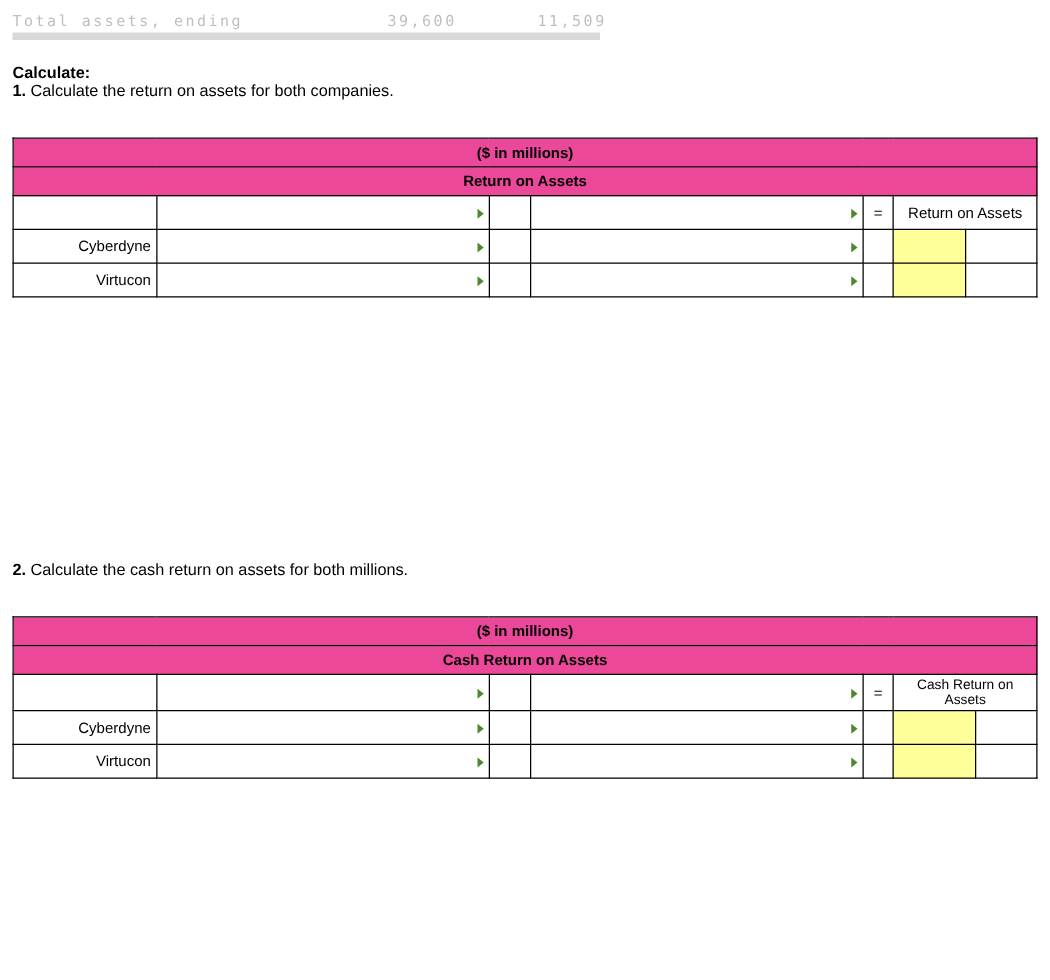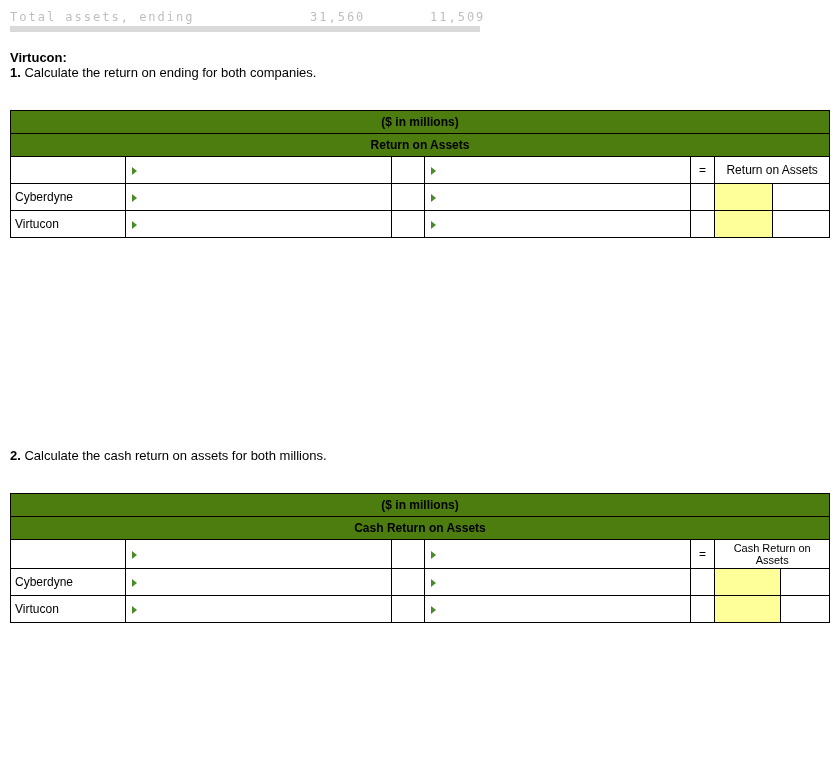--- a/index.html
+++ b/index.html
@@ -40,27 +40,27 @@
     table-layout: fixed;
   }
   table.calc td, table.calc th {
     border: 1px solid #000;
     padding: 0;
     height: 22px;
     font-size: 12px;
     vertical-align: middle;
   }
   table.calc th.bluehdr {
-    background: #4d7c0f;
+    background: #ec4899;
     text-align: center;
     font-weight: bold;
     border: 1px solid #000;
   }
   table.calc td {
-    text-align: left;
+    text-align: right;
     padding: 2px 4px;
   }
   table.calc td.center { text-align: center; }
   table.calc td.yellow { background: #ffff99; }
 
   .tri {
     display: inline-block;
     width: 0; height: 0;
     border-top: 4px solid transparent;
     border-bottom: 4px solid transparent;
@@ -75,32 +75,32 @@
   .col-in2     { width: 32.5%; }
   .col-eq      { width: 3%; }
   .col-resA    { width: 7%; }
   .col-resB    { width: 7%; }
 </style>
 </head>
 <body>
 
 <div class="topfrag">
   <span>Total assets, ending</span>
-  <span>31,560</span>
+  <span>39,600</span>
   <span>11,509</span>
 </div>
 <div class="graybar"></div>
 
 <div class="req-block">
   <div>
-    <span class="bold">Virtucon:</span>
+    <span class="bold">Calculate:</span>
   </div>
   <div>
     <span class="bold">1.</span>
-    <span>Calculate the return on ending for both companies.</span>
+    <span>Calculate the return on assets for both companies.</span>
   </div>
 </div>
 
 <table class="calc">
   <colgroup>
     <col class="col-label">
     <col class="col-in1">
     <col class="col-in1b">
     <col class="col-in2">
     <col class="col-eq">

